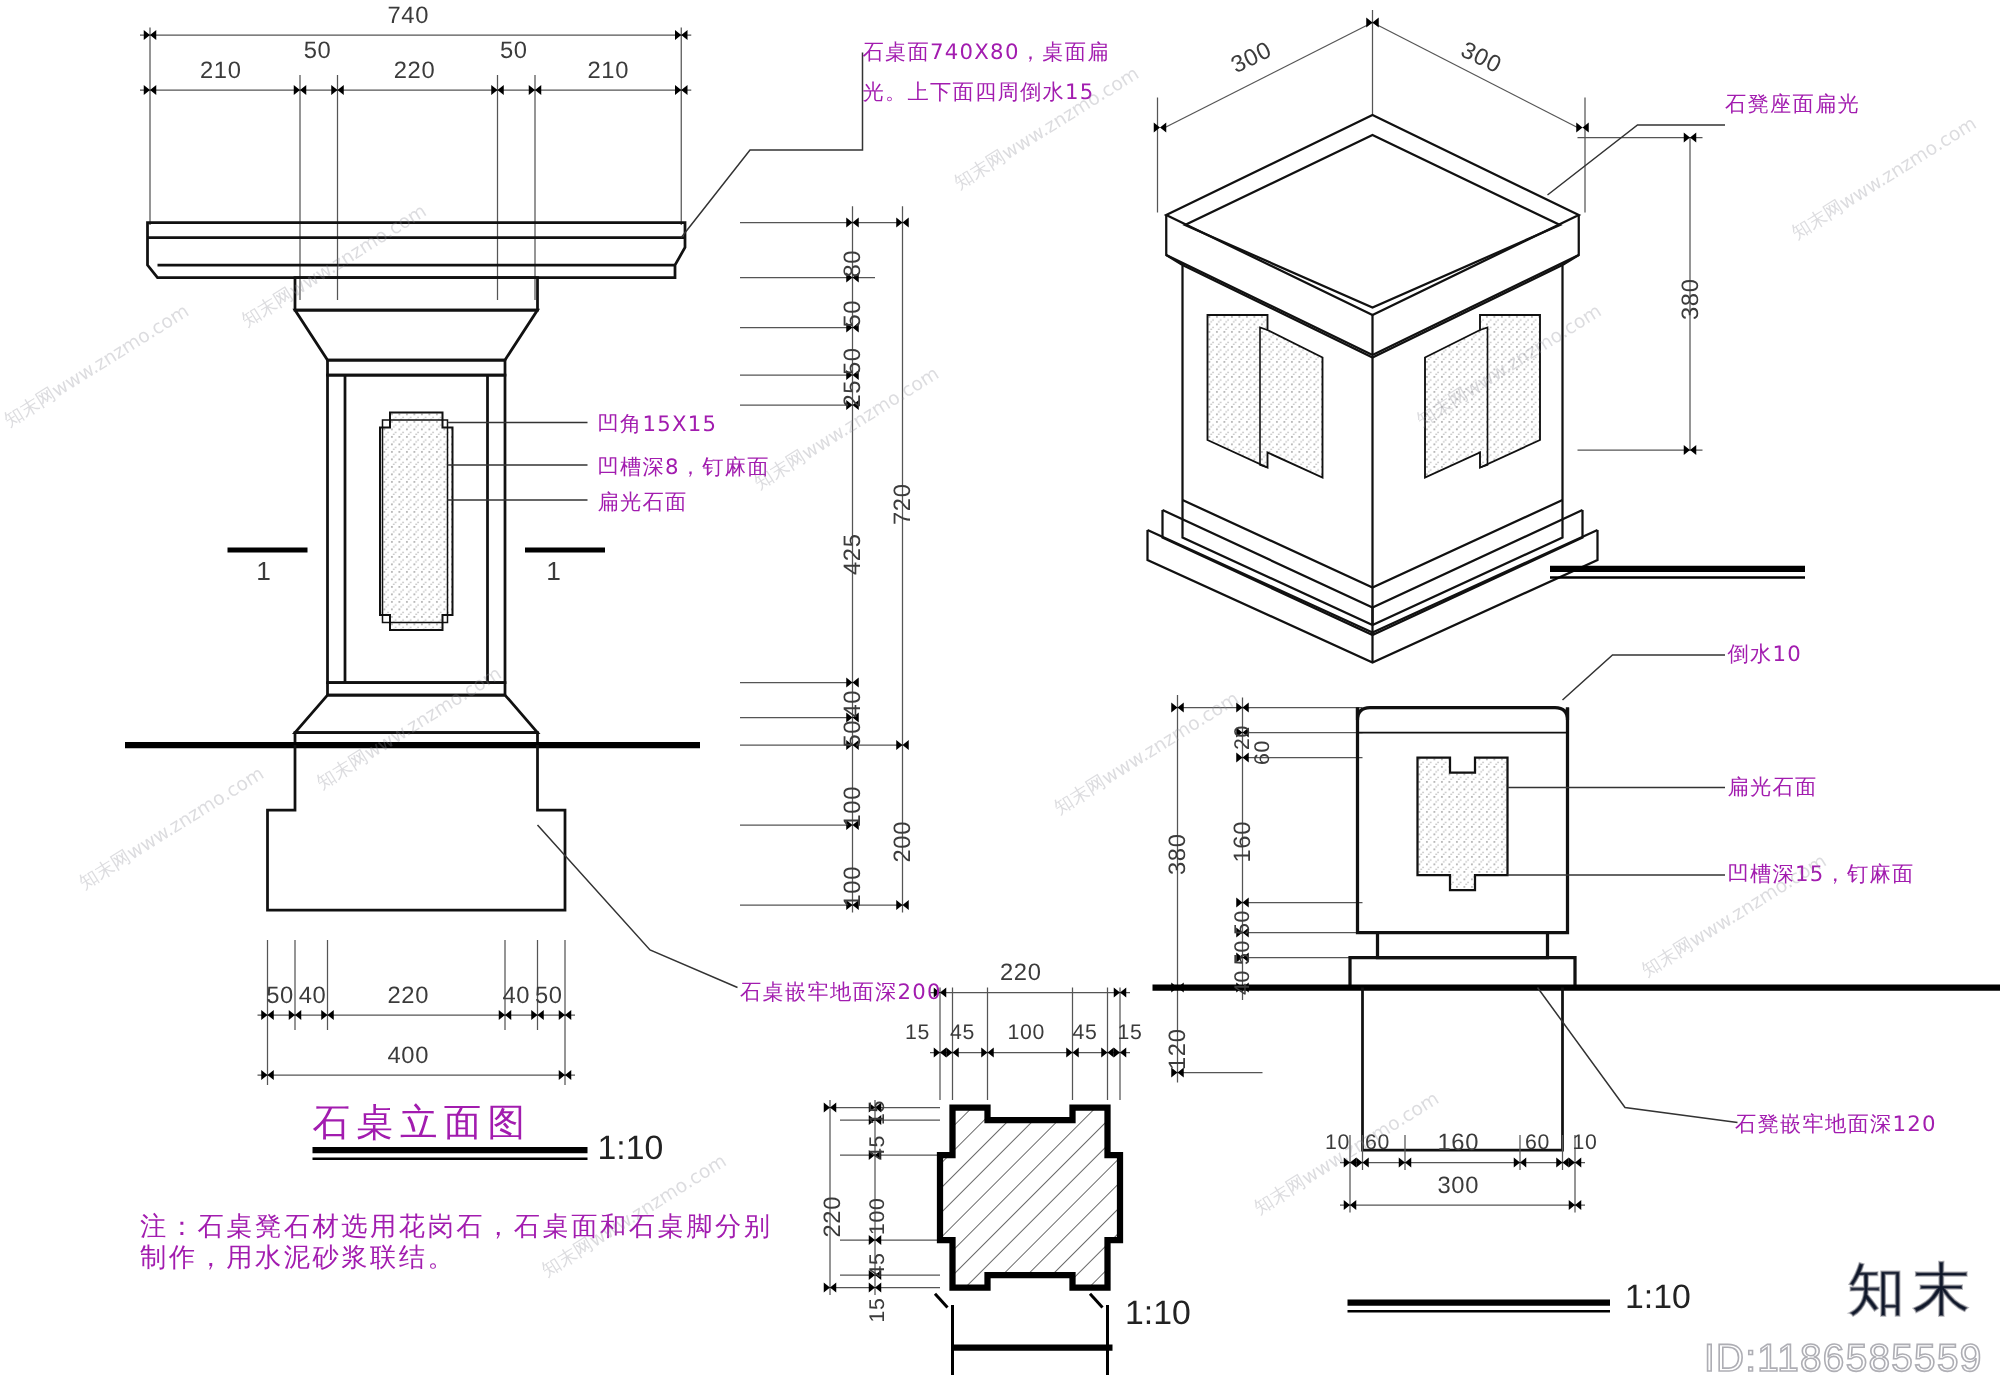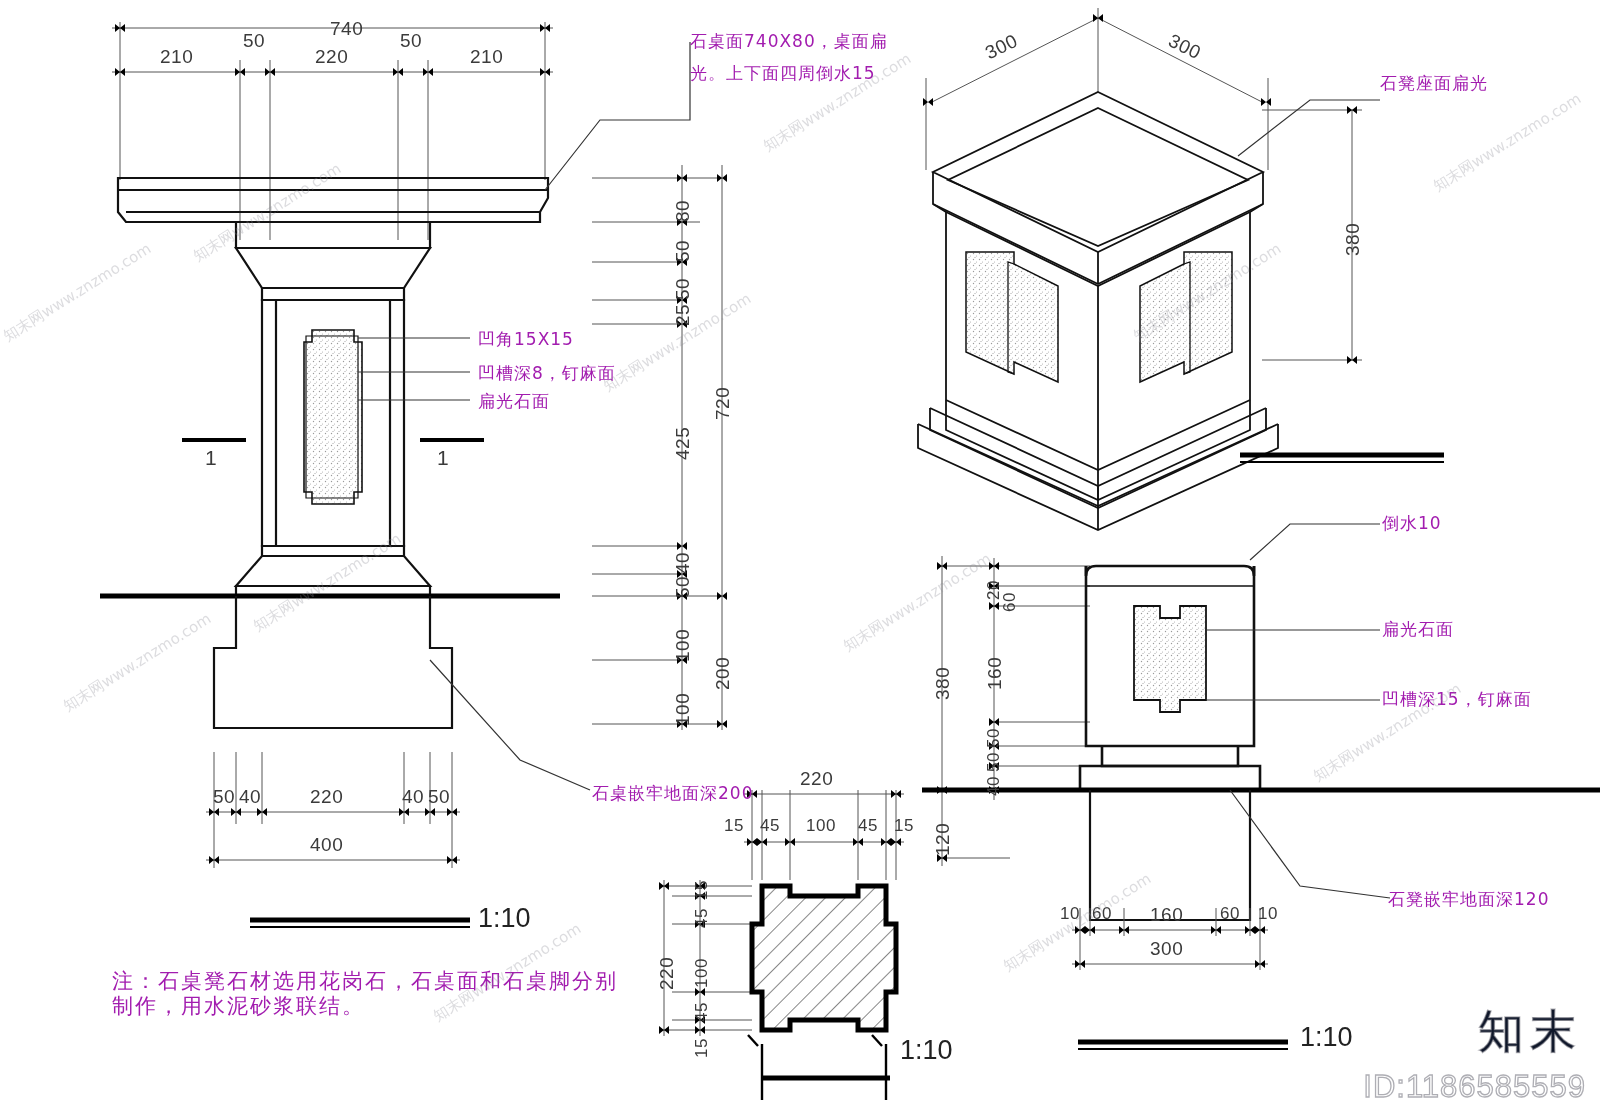--- a/index.html
+++ b/index.html
@@ -362,21 +362,21 @@
     <path d="M1206,700 L1380,700"></path>
     <path d="M1230,790 L1300,886 L1390,898"></path>
   </g>
 
   <g stroke="#000">
     <line x1="1078" y1="1042" x2="1288" y2="1042" stroke-width="5"></line>
     <line x1="1078" y1="1049" x2="1288" y2="1049" stroke-width="2"></line>
   </g>
 </svg>
 
-<div class="dimtxt" style="left:310px;top:18px;margin-left:20px;">740</div>
+<div class="dimtxt" style="left:310px;top:2px;">740</div>
 <div class="dimtxt" style="left:160px;top:46px;">210</div>
 <div class="dimtxt" style="left:243px;top:30px;">50</div>
 <div class="dimtxt" style="left:315px;top:46px;">220</div>
 <div class="dimtxt" style="left:400px;top:30px;">50</div>
 <div class="dimtxt" style="left:470px;top:46px;">210</div>
 
 <div class="dimtxt vert" style="left:672px;top:222px;transform:rotate(-90deg);">80</div>
 <div class="dimtxt vert" style="left:672px;top:262px;transform:rotate(-90deg);">50</div>
 <div class="dimtxt vert" style="left:672px;top:300px;transform:rotate(-90deg);">50</div>
 <div class="dimtxt vert" style="left:672px;top:326px;transform:rotate(-90deg);">25</div>
@@ -398,20 +398,21 @@
 <div class="dimtxt" style="left:205px;top:446px;font-size:21px;">1</div>
 <div class="dimtxt" style="left:437px;top:446px;font-size:21px;">1</div>
 
 <div class="cn" style="left:690px;top:30px;">石桌面740X80，桌面扁</div>
 <div class="cn" style="left:690px;top:62px;">光。上下面四周倒水15</div>
 <div class="cn" style="left:478px;top:328px;">凹角15X15</div>
 <div class="cn" style="left:478px;top:362px;">凹槽深8，钉麻面</div>
 <div class="cn" style="left:478px;top:390px;">扁光石面</div>
 <div class="cn" style="left:592px;top:782px;">石桌嵌牢地面深200</div>
 
+<div class="cn big" style="left:250px;top:878px;">石桌立面图</div>
 <div class="scale" style="left:478px;top:903px;">1:10</div>
 
 <div class="cn note" style="left:112px;top:950px;margin-top:17px;">注：石桌凳石材选用花岗石，石桌面和石桌脚分别</div>
 <div class="cn note" style="left:112px;top:992px;">制作，用水泥砂浆联结。</div>
 
 <div class="dimtxt" style="left:800px;top:768px;">220</div>
 <div class="dimtxt sm" style="left:724px;top:816px;">15</div>
 <div class="dimtxt sm" style="left:760px;top:816px;">45</div>
 <div class="dimtxt sm" style="left:806px;top:816px;">100</div>
 <div class="dimtxt sm" style="left:858px;top:816px;">45</div>

